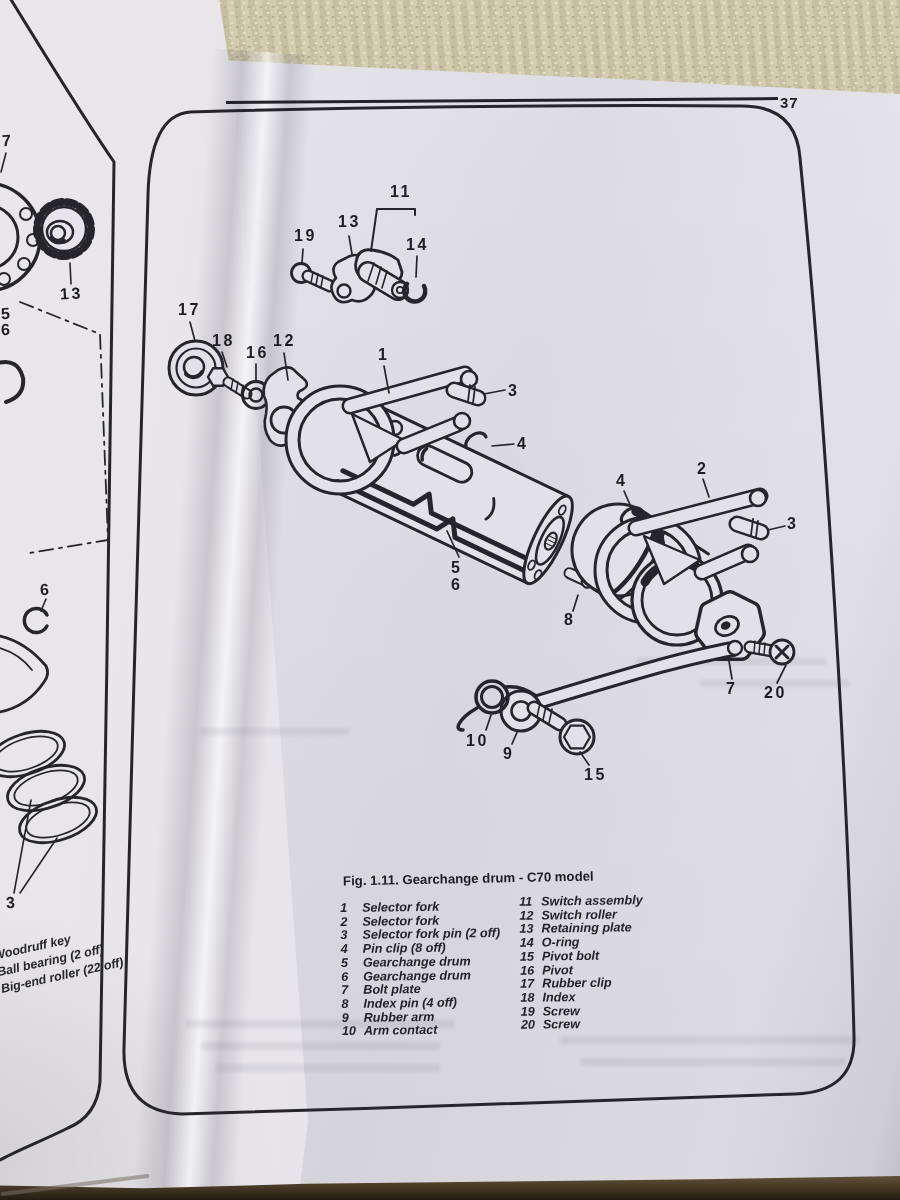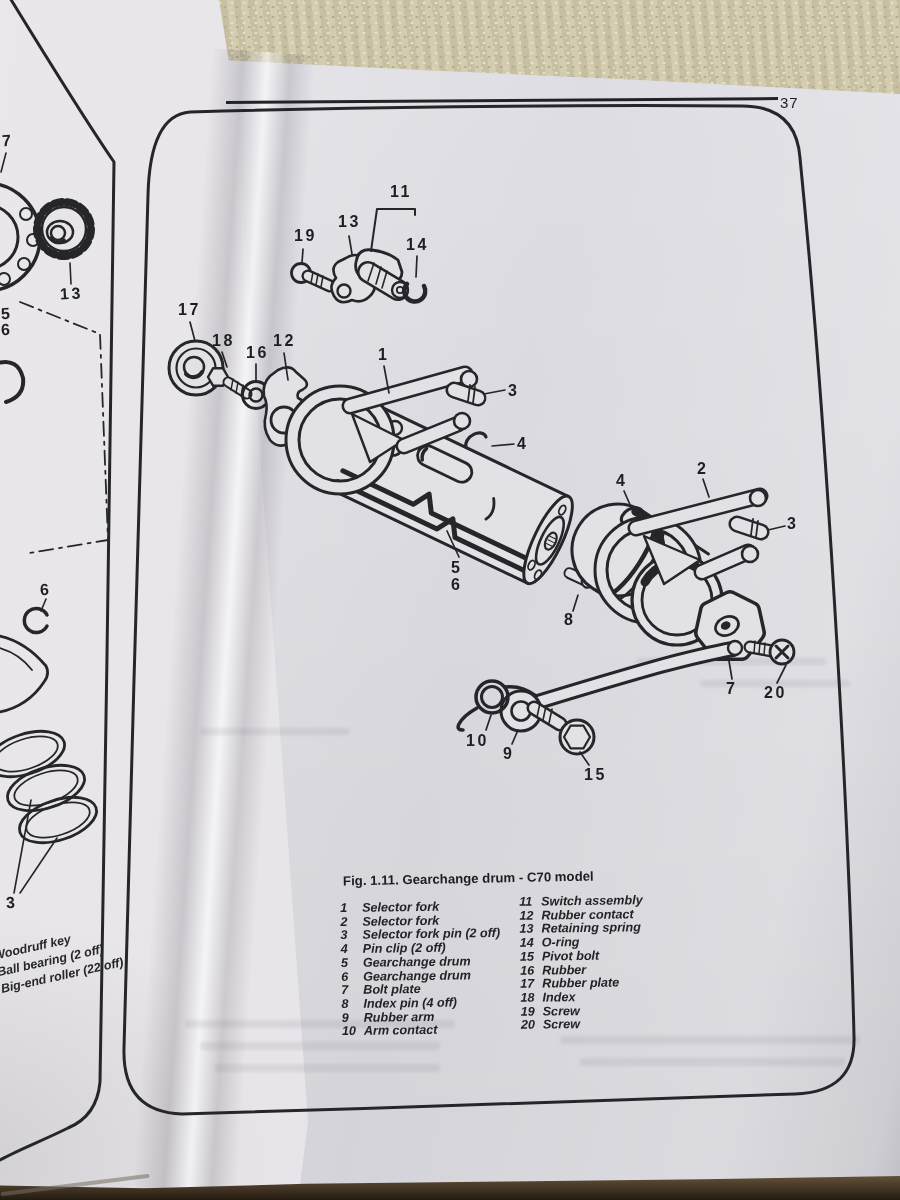--- a/index.html
+++ b/index.html
@@ -33,21 +33,21 @@
   .floor{left:0;top:1172px;width:900px;height:28px;
     clip-path:polygon(0 48%,16% 58%,34% 42%,56% 34%,78% 26%,100% 14%,100% 100%,0 100%);
     background:linear-gradient(180deg,#6d5b40,#241a10);}
   .stack-line{left:0;top:1183px;width:150px;height:4px;transform:rotate(-7deg);
     background:rgba(120,110,100,.55);border-radius:2px;}
 
   
   .ghost{background:rgba(110,104,126,.12);filter:blur(1.6px);border-radius:3px;}
 
   
-  .pageno{left:780px;top:94px;font-size:15px;font-weight:normal;color:#1e1e22;letter-spacing:1px;}
+  .pageno{left:780px;top:94px;font-size:15px;font-weight:bold;color:#1e1e22;letter-spacing:1px;}
   .rule{left:226px;top:99px;width:552px;height:3.4px;background:#232327;transform:rotate(-.4deg);}
   .co{position:absolute;font-size:16px;font-weight:bold;color:#1e1e22;letter-spacing:2.5px;line-height:1;}
   .lco{transform:rotate(-3deg);}
   .caption{left:343px;top:871px;font-size:13.2px;font-weight:bold;color:#1e1e22;transform:rotate(-1.1deg);}
   .plist{font-size:12.6px;font-style:italic;font-weight:bold;color:#232327;line-height:13.7px;transform:rotate(-.8deg);}
   .plist .prow{display:flex;}
   .plist .pn{width:22px;flex:0 0 22px;}
   .lefttext{left:-8px;top:948px;transform:rotate(-12.5deg);transform-origin:0 0;
     font-size:12.4px;font-style:italic;font-weight:bold;color:#26262a;line-height:17px;white-space:nowrap;}
 
@@ -376,21 +376,21 @@
   <div class="prow">
       <span class="pn">2</span>
       <span>Selector fork</span>
     </div>
   <div class="prow">
       <span class="pn">3</span>
       <span>Selector fork pin (2 off)</span>
     </div>
   <div class="prow">
       <span class="pn">4</span>
-      <span>Pin clip (2 off)</span>
+      <span>Pin clip (8 off)</span>
     </div>
   <div class="prow">
       <span class="pn">5</span>
       <span>Gearchange drum</span>
     </div>
   <div class="prow">
       <span class="pn">6</span>
       <span>Gearchange drum</span>
     </div>
   <div class="prow">
@@ -411,41 +411,41 @@
     </div>
 </div>
 
 <div class="abs plist" style="left:520px;top:895px">
   <div class="prow">
       <span class="pn">11</span>
       <span>Switch assembly</span>
     </div>
   <div class="prow">
       <span class="pn">12</span>
-      <span>Rubber contact</span>
+      <span>Switch roller</span>
     </div>
   <div class="prow">
       <span class="pn">13</span>
-      <span>Retaining spring</span>
+      <span>Retaining plate</span>
     </div>
   <div class="prow">
       <span class="pn">14</span>
       <span>O-ring</span>
     </div>
   <div class="prow">
       <span class="pn">15</span>
       <span>Pivot bolt</span>
     </div>
   <div class="prow">
       <span class="pn">16</span>
-      <span>Rubber</span>
+      <span>Pivot</span>
     </div>
   <div class="prow">
       <span class="pn">17</span>
-      <span>Rubber plate</span>
+      <span>Rubber clip</span>
     </div>
   <div class="prow">
       <span class="pn">18</span>
       <span>Index</span>
     </div>
   <div class="prow">
       <span class="pn">19</span>
       <span>Screw</span>
     </div>
   <div class="prow">

